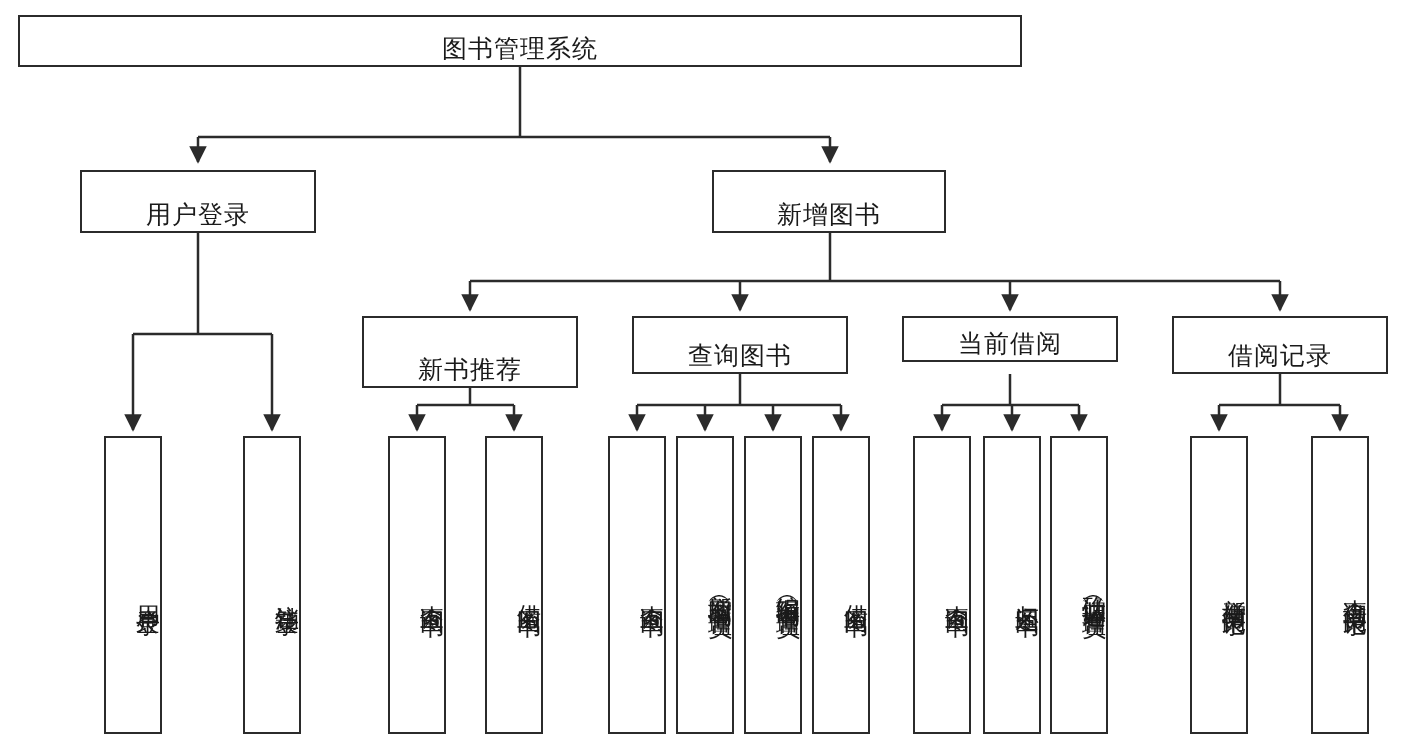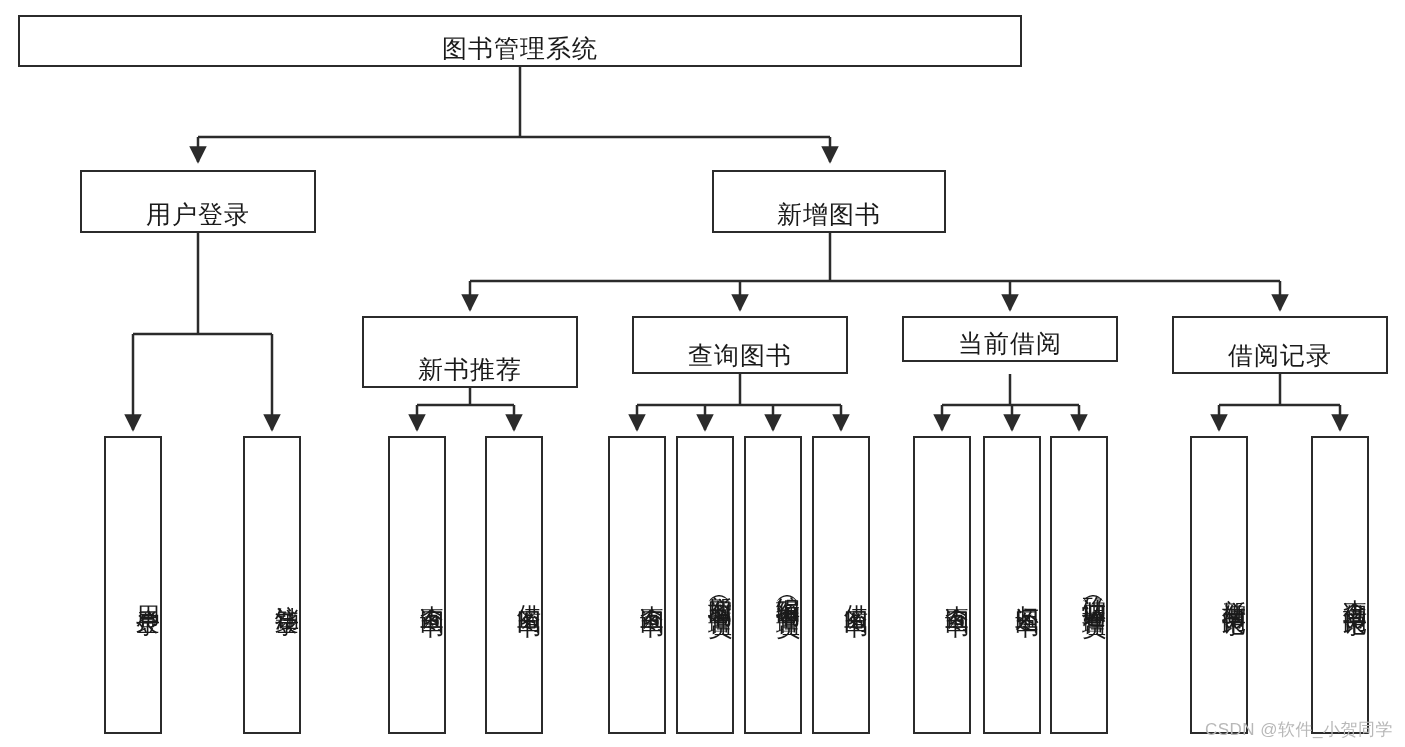--- a/index.html
+++ b/index.html
@@ -182,14 +182,13 @@
   <div class="node vert tall" style="left: 1050px; top: 436px; width: 58px; height: 298px;">
     <span class="label">确认归还（管理员）</span>
   </div>
   <div class="node vert tall" style="left: 1190px; top: 436px; width: 58px; height: 298px;">
     <span class="label">新增借阅记录</span>
   </div>
   <div class="node vert tall" style="left: 1311px; top: 436px; width: 58px; height: 298px;">
     <span class="label">查询借阅记录</span>
   </div>
 
-  <div id="watermark">CSDN @软件_小贺同学</div>
 </div>
 
 </body></html>

